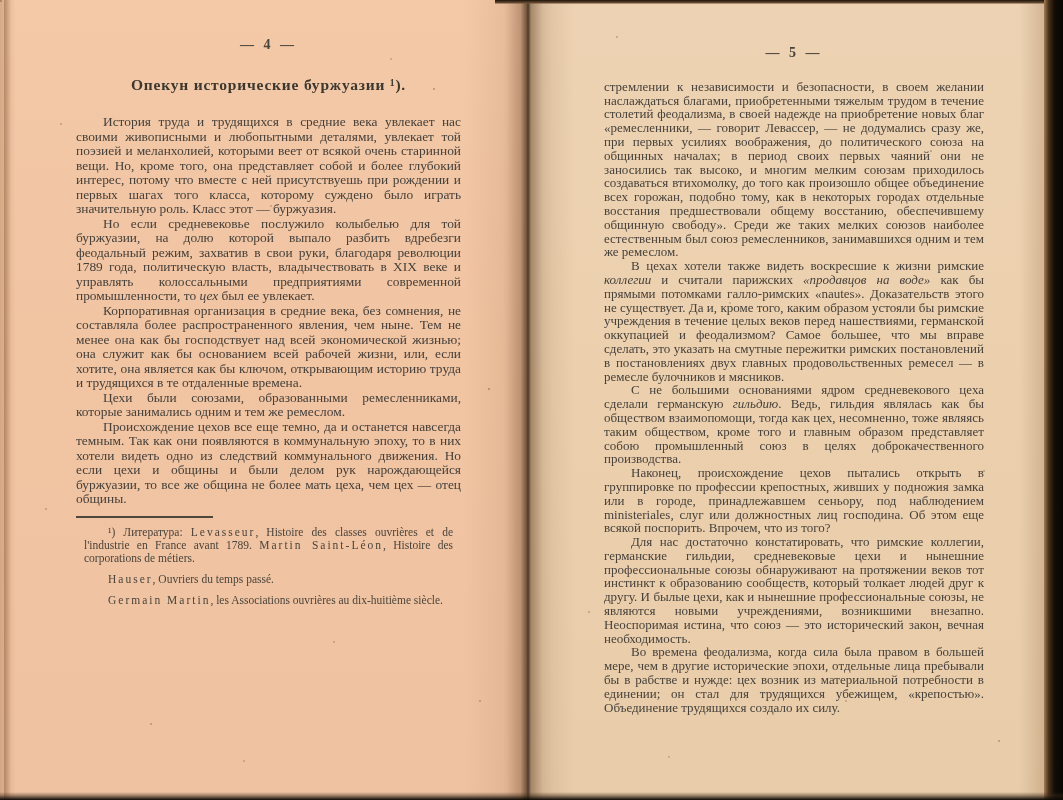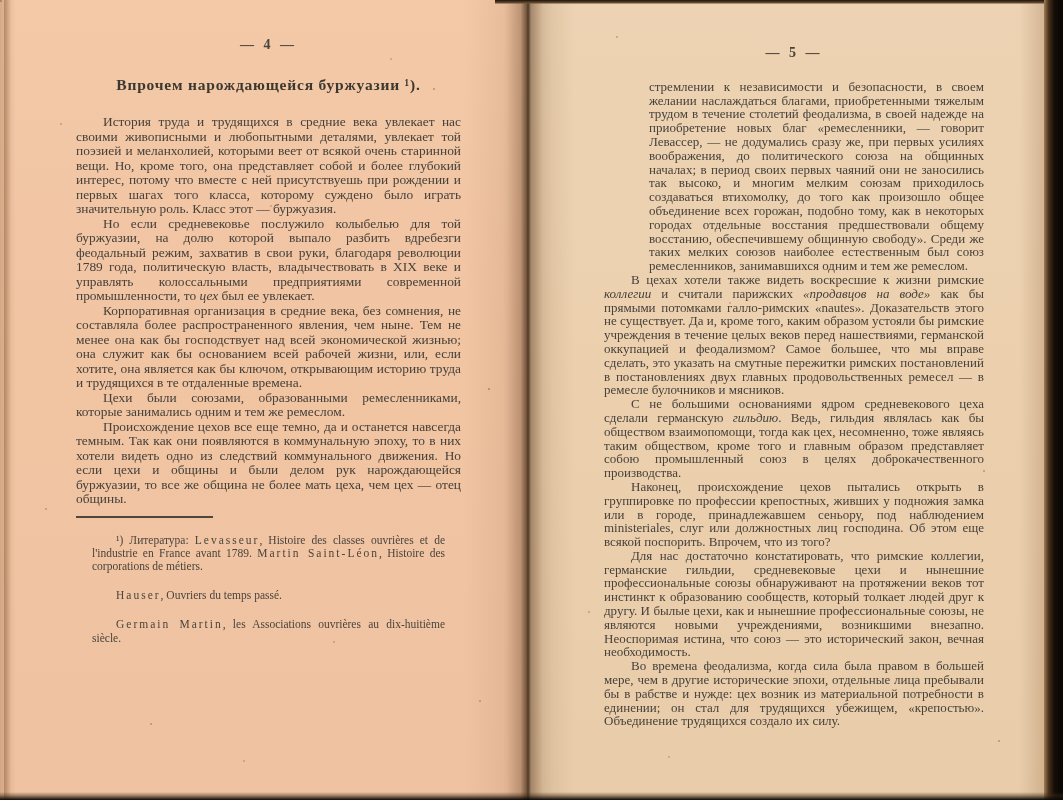--- a/index.html
+++ b/index.html
@@ -83,40 +83,40 @@
   .heading {
     text-align: center; font-weight: bold; color: #3d382f;
     font-size: 15.5px; letter-spacing: .8px; text-indent: 0;
     margin: 25px 0 23px;
   }
   .heading-2 { margin: 15px 0 17px; }
 
   .paras p { margin: 0; text-indent: 27px; }
   .paras em { font-style: italic; }
   .paras .sp { letter-spacing: 2px; }
-  .col-right .paras p:first-child { text-indent: 0; margin-left: 45px; }
+  .col-right .paras p:first-child { text-indent: 0; }
 
   .footnote-rule {
     width: 137px; height: 0;
     border-top: 2px solid #4e463a;
     margin: 9px 0 4px 0;
   }
   .footnote { font-size: 11.5px; line-height: 13.2px; color: #4a443c; }
-  .footnote p { text-indent: 24px; margin: 16px; }
+  .footnote p { text-indent: 24px; margin: 8px; }
 </style>
 </head>
 <body>
 
 <div class="scene">
 
   <div class="page page-left">
     <div class="crease-left"></div>
     <div class="text-col col-left">
       <div class="pgnum">— 4 —</div>
-      <div class="heading">Впрочем нарождающейся буржуазии ¹).</div>
+      <div class="heading">Опекун исторические буржуазии ¹).</div>
       <div class="paras">
           <p><span>История труда и трудящихся в средние века увлекает нас своими живописными и любопытными деталями, увлекает той поэзией и меланхолией, которыми веет от всякой очень старинной вещи. Но, кроме того, она представляет собой и более глубокий интерес, потому что вместе с ней присутствуешь при рождении и первых шагах того класса, которому суждено было играть значительную роль. Класс этот — буржуазия.</span></p>
           <p><span>Но если средневековье послужило колыбелью для той буржуазии, на долю которой выпало разбить вдребезги феодальный режим, захватив в свои руки, благодаря революции 1789 года, политическую власть, владычествовать в XIX веке и управлять колоссальными предприятиями современной промышленности, то </span><em>цех</em><span> был ее увлекает.</span></p>
           <p><span>Корпоративная организация в средние века, без сомнения, не составляла более распространенного явления, чем ныне. Тем не менее она как бы господствует над всей экономической жизнью; она служит как бы основанием всей рабочей жизни, или, если хотите, она является как бы ключом, открывающим историю труда и трудящихся в те отдаленные времена.</span></p>
           <p><span>Цехи были союзами, образованными ремесленниками, которые занимались одним и тем же ремеслом.</span></p>
         </div>
       <div class="paras">
           <p><span>Происхождение цехов все еще темно, да и останется навсегда темным. Так как они появляются в коммунальную эпоху, то в них хотели видеть одно из следствий коммунального движения. Но если цехи и общины и были делом рук нарождающейся буржуазии, то все же община не более мать цеха, чем цех — отец общины.</span></p>
         </div>
       <div class="footnote-rule"></div>

